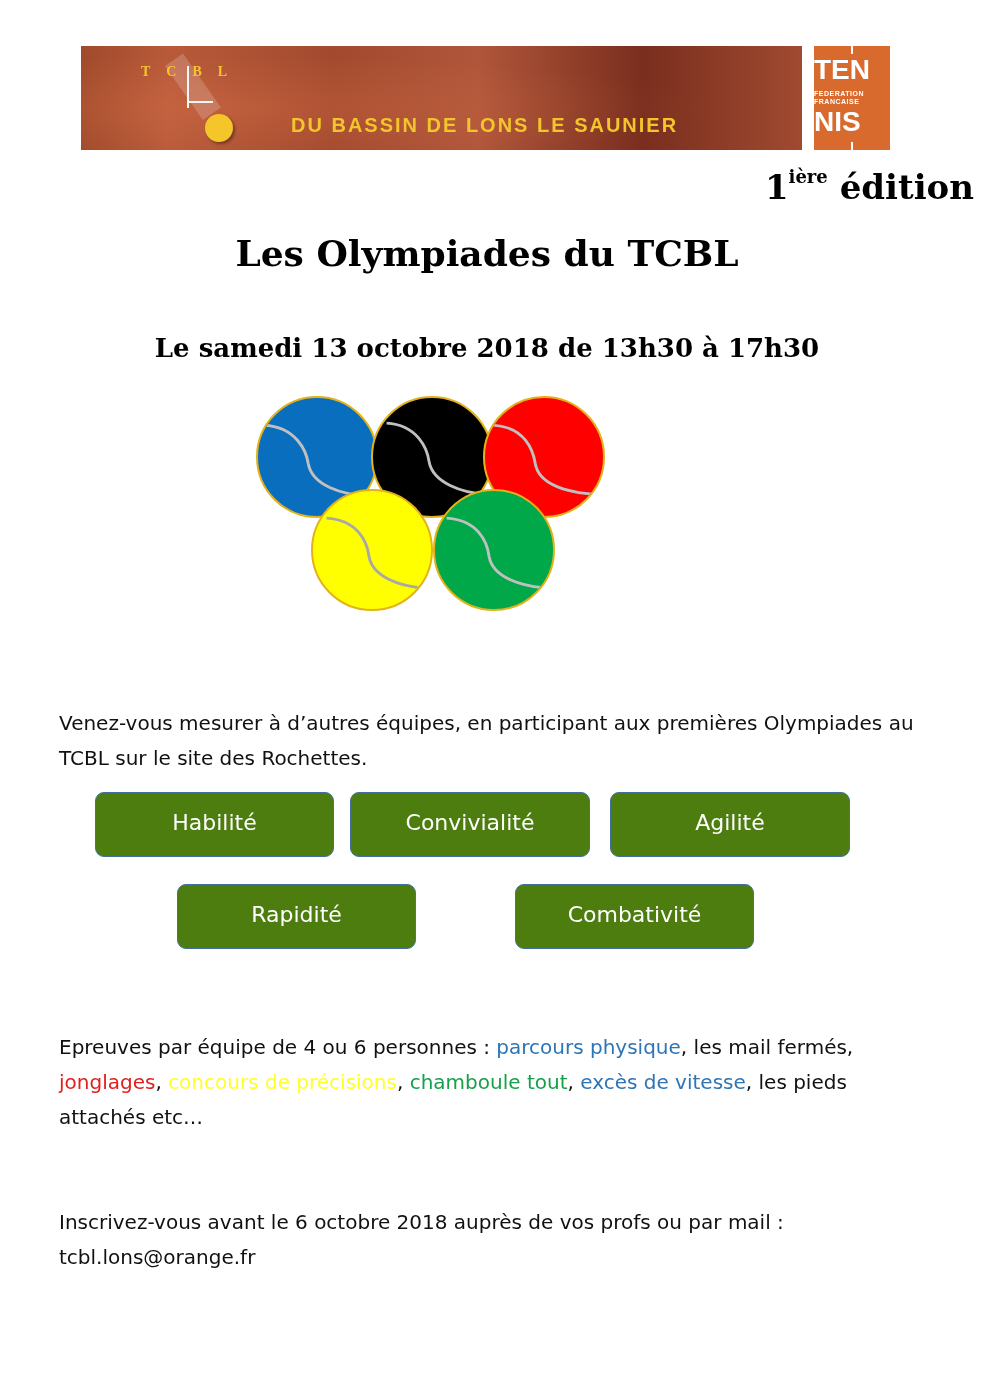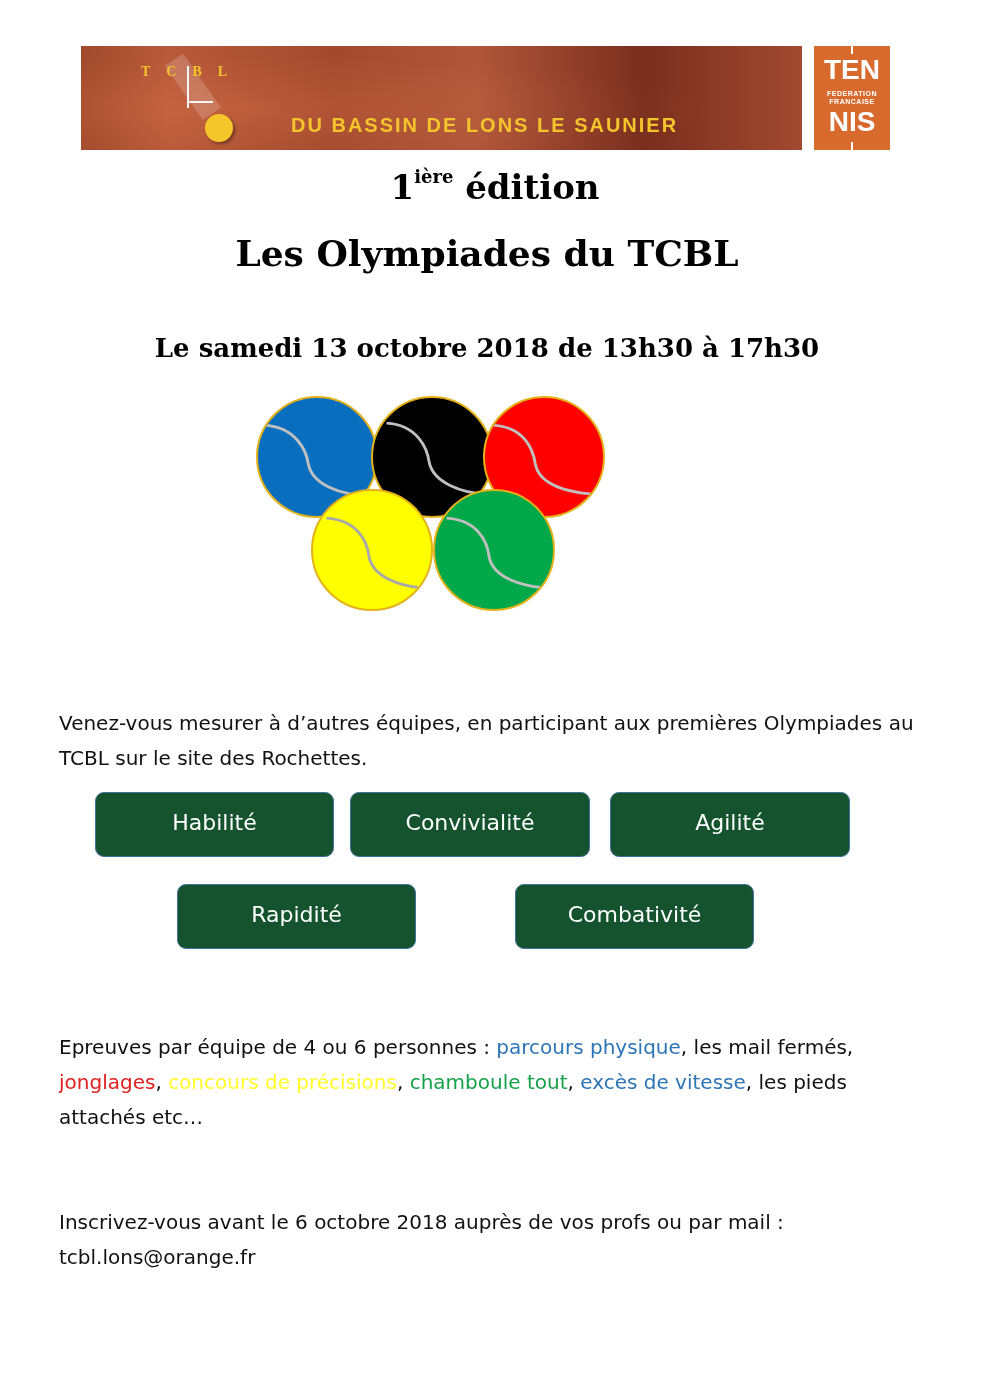--- a/index.html
+++ b/index.html
@@ -18,30 +18,30 @@
       background: radial-gradient(ellipse at 20% 60%, rgba(255,140,90,0.18), transparent 60%);
     }
     .tcbl-letters { position: absolute; left: 60px; top: 18px; font-family: "Liberation Serif", serif; font-weight: bold; font-size: 14px; letter-spacing: 16px; color: #f3c52c; z-index: 2; }
     .racket-streak { position: absolute; left: 84px; top: 20px; width: 22px; height: 66px; background: rgba(255,255,255,0.18); transform: rotate(-35deg); transform-origin: top left; z-index: 1; }
     .racket-v { position: absolute; left: 106px; top: 20px; width: 2px; height: 42px; background: #f5f5f5; z-index: 2; }
     .racket-h { position: absolute; left: 106px; top: 55px; width: 26px; height: 2px; background: #f5f5f5; z-index: 2; }
     .logo-ball { position: absolute; left: 124px; top: 68px; width: 28px; height: 28px; border-radius: 50%; background: #f4c62a; box-shadow: 2px 2px 3px rgba(0,0,0,0.35); z-index: 2; }
     .club-title { position: absolute; left: 210px; top: 14px; font-family: "Liberation Sans", sans-serif; font-weight: bold; font-size: 44px; letter-spacing: 6px; color: #f3c52c; z-index: 2; white-space: nowrap; }
     .club-subtitle { position: absolute; left: 210px; top: 68px; font-family: "Liberation Sans", sans-serif; font-weight: bold; font-size: 20px; letter-spacing: 2px; color: #f3c52c; z-index: 2; white-space: nowrap; }
 
-    .fft-logo { width: 76px; height: 100%; margin-left: 12px; background: #d86a2e; position: relative; color: #fff; text-align: center; font-family: "Liberation Sans", sans-serif; font-weight: bold; }
+    .fft-logo { width: 76px; height: 100%; margin-left: 12px; background: #d86a2e; position: relative; color: #fff; text-align: left; font-family: "Liberation Sans", sans-serif; font-weight: bold; }
     .fft-logo::before, .fft-logo::after { content: ""; position: absolute; left: 37px; width: 2px; height: 8px; background: #fff; }
     .fft-logo::before { top: 0; }
     .fft-logo::after { bottom: 0; }
     .fft-ten { position: absolute; top: 8px; left: 0; right: 0; font-size: 28px; line-height: 32px; }
     .fft-fed { position: absolute; top: 44px; left: 0; right: 0; font-size: 7px; line-height: 8px; letter-spacing: 0.5px; }
     .fft-nis { position: absolute; top: 60px; left: 0; right: 0; font-size: 28px; line-height: 32px; }
 
     
-    .edition { position: absolute; left: 0; width: 974px; top: 166px; text-align: center; font-family: "DejaVu Serif", serif; font-weight: bold; font-size: 34px; margin-left: 8px; }
+    .edition { position: absolute; left: 0; width: 974px; top: 166px; text-align: right; font-family: "DejaVu Serif", serif; font-weight: bold; font-size: 34px; }
     .edition sup { font-size: 18px; vertical-align: 16px; }
     .main-title { position: absolute; left: 0; width: 974px; top: 232px; text-align: center; font-family: "DejaVu Serif", serif; font-weight: bold; font-size: 36px; }
     .date-line { position: absolute; left: 0; width: 974px; top: 333px; text-align: center; font-family: "DejaVu Serif", serif; font-weight: bold; font-size: 26px; }
 
     
     .ball { position: absolute; width: 122px; height: 122px; border-radius: 50%; border: 2px solid #e3b21a; overflow: hidden; }
     .ball svg { position: absolute; left: 0; top: 0; width: 100%; height: 100%; }
 
     
     .para { position: absolute; left: 59px; width: 880px; font-family: "DejaVu Sans", sans-serif; font-size: 20px; line-height: 35px; color: #111; margin-top: 30px; }
@@ -51,21 +51,21 @@
 
     .c-blue { color: #2e75b6; }
     .c-red { color: #e0201e; }
     .c-yellow { color: #ffff2a; }
     .c-green { color: #16a04a; }
     .c-blue2 { color: #2e75b6; }
 
     
     .quality {
       position: absolute; height: 65px; border-radius: 9px;
-      background: #14532d; border: 1.5px solid #41719c;
+      background: #4d7c0f; border: 1.5px solid #41719c;
       color: #fff; font-family: "DejaVu Sans", sans-serif; font-size: 22px;
       display: flex; align-items: center; justify-content: center; padding-bottom: 4px;
     }
   </style>
 </head>
 <body>
 
 <div class="banner">
   <div class="banner-main">
     <div class="racket-streak"></div>

